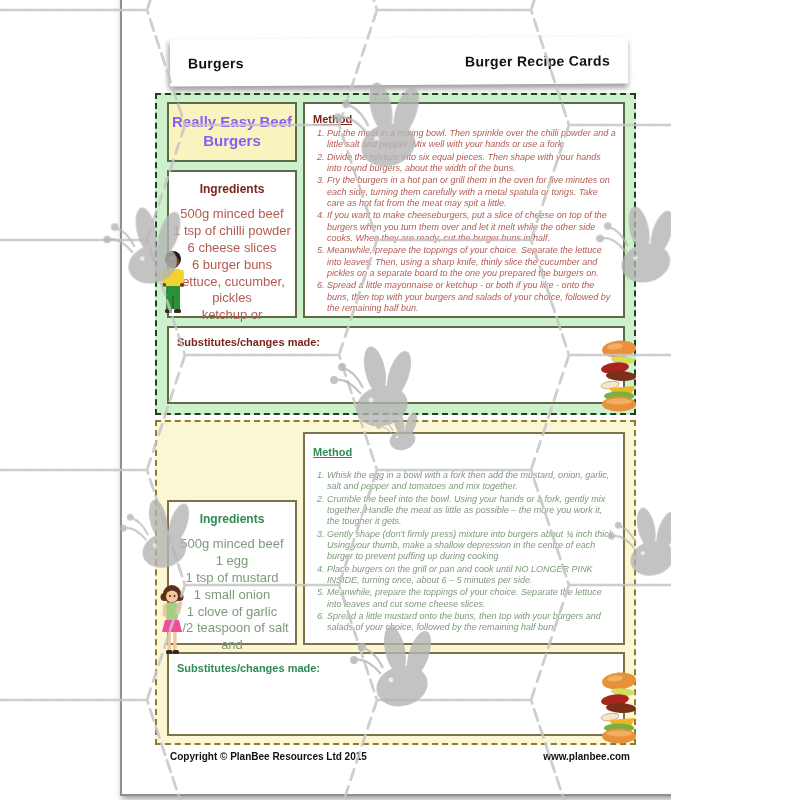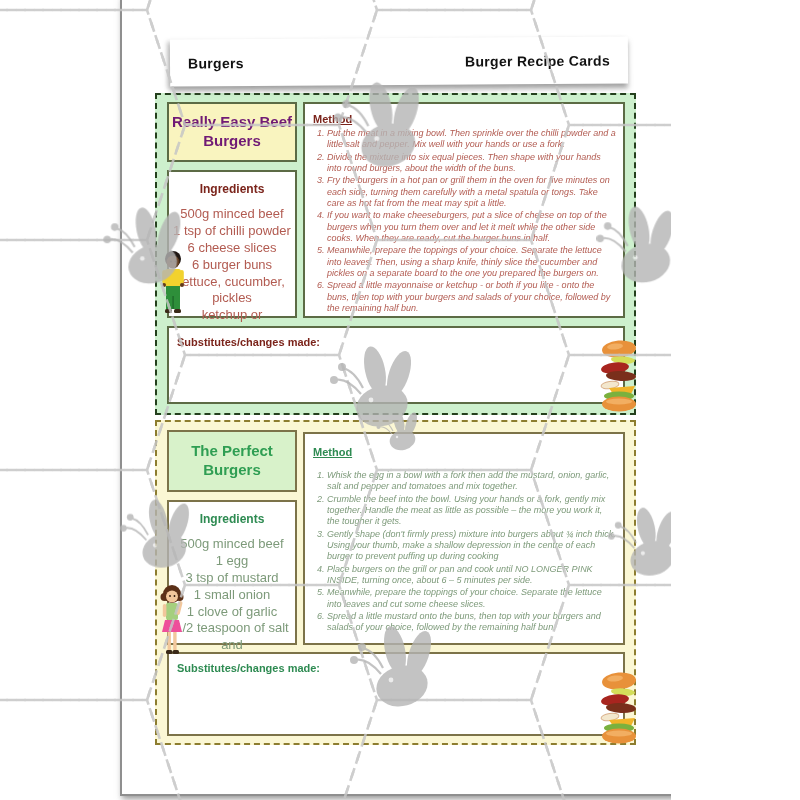--- a/index.html
+++ b/index.html
@@ -13,21 +13,21 @@
         padding:0 18px;box-sizing:border-box;z-index:3;}
   .header-strip span{font-weight:700;font-size:14px;color:#111;letter-spacing:.3px;}
   .card{position:absolute;box-sizing:border-box;z-index:2;}
   .card1{left:155px;top:93px;width:481px;height:322px;background:#cdf0cd;border:2px dashed #24401d;}
   .card2{left:155px;top:420px;width:481px;height:325px;background:#fbf7d4;border:2px dashed #8d7d2f;}
   .box{position:absolute;box-sizing:border-box;background:#fff;}
   .card1 .box{border:2px solid #5c6b45;}
   .card2 .box{border:2px solid #7c7349;}
   .titlebox{display:flex;align-items:center;justify-content:center;text-align:center;
             font-weight:700;font-size:15px;line-height:1.25;}
-  .card1 .titlebox{left:10px;top:7px;width:130px;height:60px;background:#f9f4bf;color:#701a75;}
+  .card1 .titlebox{left:10px;top:7px;width:130px;height:60px;background:#f9f4bf;color:#8b5cf6;}
   .card2 .titlebox{left:10px;top:8px;width:130px;height:62px;background:#d8f2ca;color:#2f9e53;}
   .ingbox{text-align:center;padding:8px 2px;}
   .card1 .ingbox{left:10px;top:75px;width:130px;height:148px;}
   .card2 .ingbox{left:10px;top:78px;width:130px;height:145px;}
   .ingbox h4{margin:2px 0 10px 0;font-size:12px;}
   .card1 .ingbox h4{color:#7b241b;}
   .card2 .ingbox h4{color:#2e8b52;}
   .ingbox div{font-size:13px;line-height:1.3;}
   .card1 .ingbox div{color:#b25b51;}
   .card2 .ingbox div{color:#7d9a7a;}
@@ -86,26 +86,25 @@
       <li>Meanwhile, prepare the toppings of your choice. Separate the lettuce into leaves. Then, using a sharp knife, thinly slice the cucumber and pickles on a separate board to the one you prepared the burgers on.</li>
       <li>Spread a little mayonnaise or ketchup - or both if you like - onto the buns, then top with your burgers and salads of your choice, followed by the remaining half bun.</li>
     </ol>
   </div>
   <div class="box subsbox">
     <span>Substitutes/changes made:</span>
   </div>
 </div>
 
 <div class="card card2">
-  <div class="box titlebox">The Perfect Burgers</div>
   <div class="box ingbox">
     <h4>Ingredients</h4>
     <div>500g minced beef</div>
     <div>1 egg</div>
-    <div>3 tsp of mustard</div>
+    <div>1 tsp of mustard</div>
     <div>1 small onion</div>
     <div>1 clove of garlic</div>
     <div>1/2 teaspoon of salt and</div>
     <div>1/2 tsp of pepper</div>
     <div>2 tbsp of chopped tomato</div>
     <div>lettuce and cheese</div>
   </div>
   <div class="box methodbox">
     <h4>Method</h4>
     <ol>
@@ -178,20 +177,24 @@
     <ellipse cx="18" cy="28" rx="14" ry="5.5" fill="#a8251f" transform="rotate(-7 18 28)"></ellipse>
     <ellipse cx="24" cy="36" rx="15" ry="5" fill="#7a2f1b" transform="rotate(3 24 36)"></ellipse>
     <ellipse cx="13" cy="45" rx="9" ry="3.6" fill="#f3e7cd" stroke="#d9b08c" stroke-width="1" transform="rotate(-8 13 45)"></ellipse>
     <polygon points="12,48 38,46 34,54 16,54" fill="#f0b429"></polygon>
     <ellipse cx="22" cy="56" rx="15" ry="4.5" fill="#7ab13e"></ellipse>
     <ellipse cx="22" cy="64" rx="17" ry="7.5" fill="#e8913a"></ellipse>
     <ellipse cx="22" cy="61.5" rx="13" ry="3" fill="#f2ae62"></ellipse>
   </g>
 </svg>
 
+<div class="footer">
+  <span>Copyright © PlanBee Resources Ltd 2015</span>
+  <span>www.planbee.com</span>
+</div>
 
 <svg id="watermark" viewBox="0 0 800 800">
   <defs>
     <path id="hexpath" d="M0,115 L38,0 L192,0 L230,115 L192,230 L38,230 Z" fill="none" stroke="#c6c6c6" stroke-width="2.6" stroke-dasharray="10 8"></path>
     <g id="beeshape" fill="#b5b5b5">
       <ellipse cx="-2" cy="-18" rx="10" ry="24" transform="rotate(-12 -2 -18)"></ellipse>
       <ellipse cx="22" cy="-14" rx="10" ry="24" transform="rotate(18 22 -14)"></ellipse>
       <ellipse cx="5" cy="18" rx="26" ry="20" transform="rotate(-15 5 18)"></ellipse>
       <path d="M-16,6 C-26,-6 -34,-10 -42,-8" fill="none" stroke="#b5b5b5" stroke-width="2.2"></path>
       <path d="M-14,0 C-20,-12 -26,-18 -34,-20" fill="none" stroke="#b5b5b5" stroke-width="2.2"></path>

